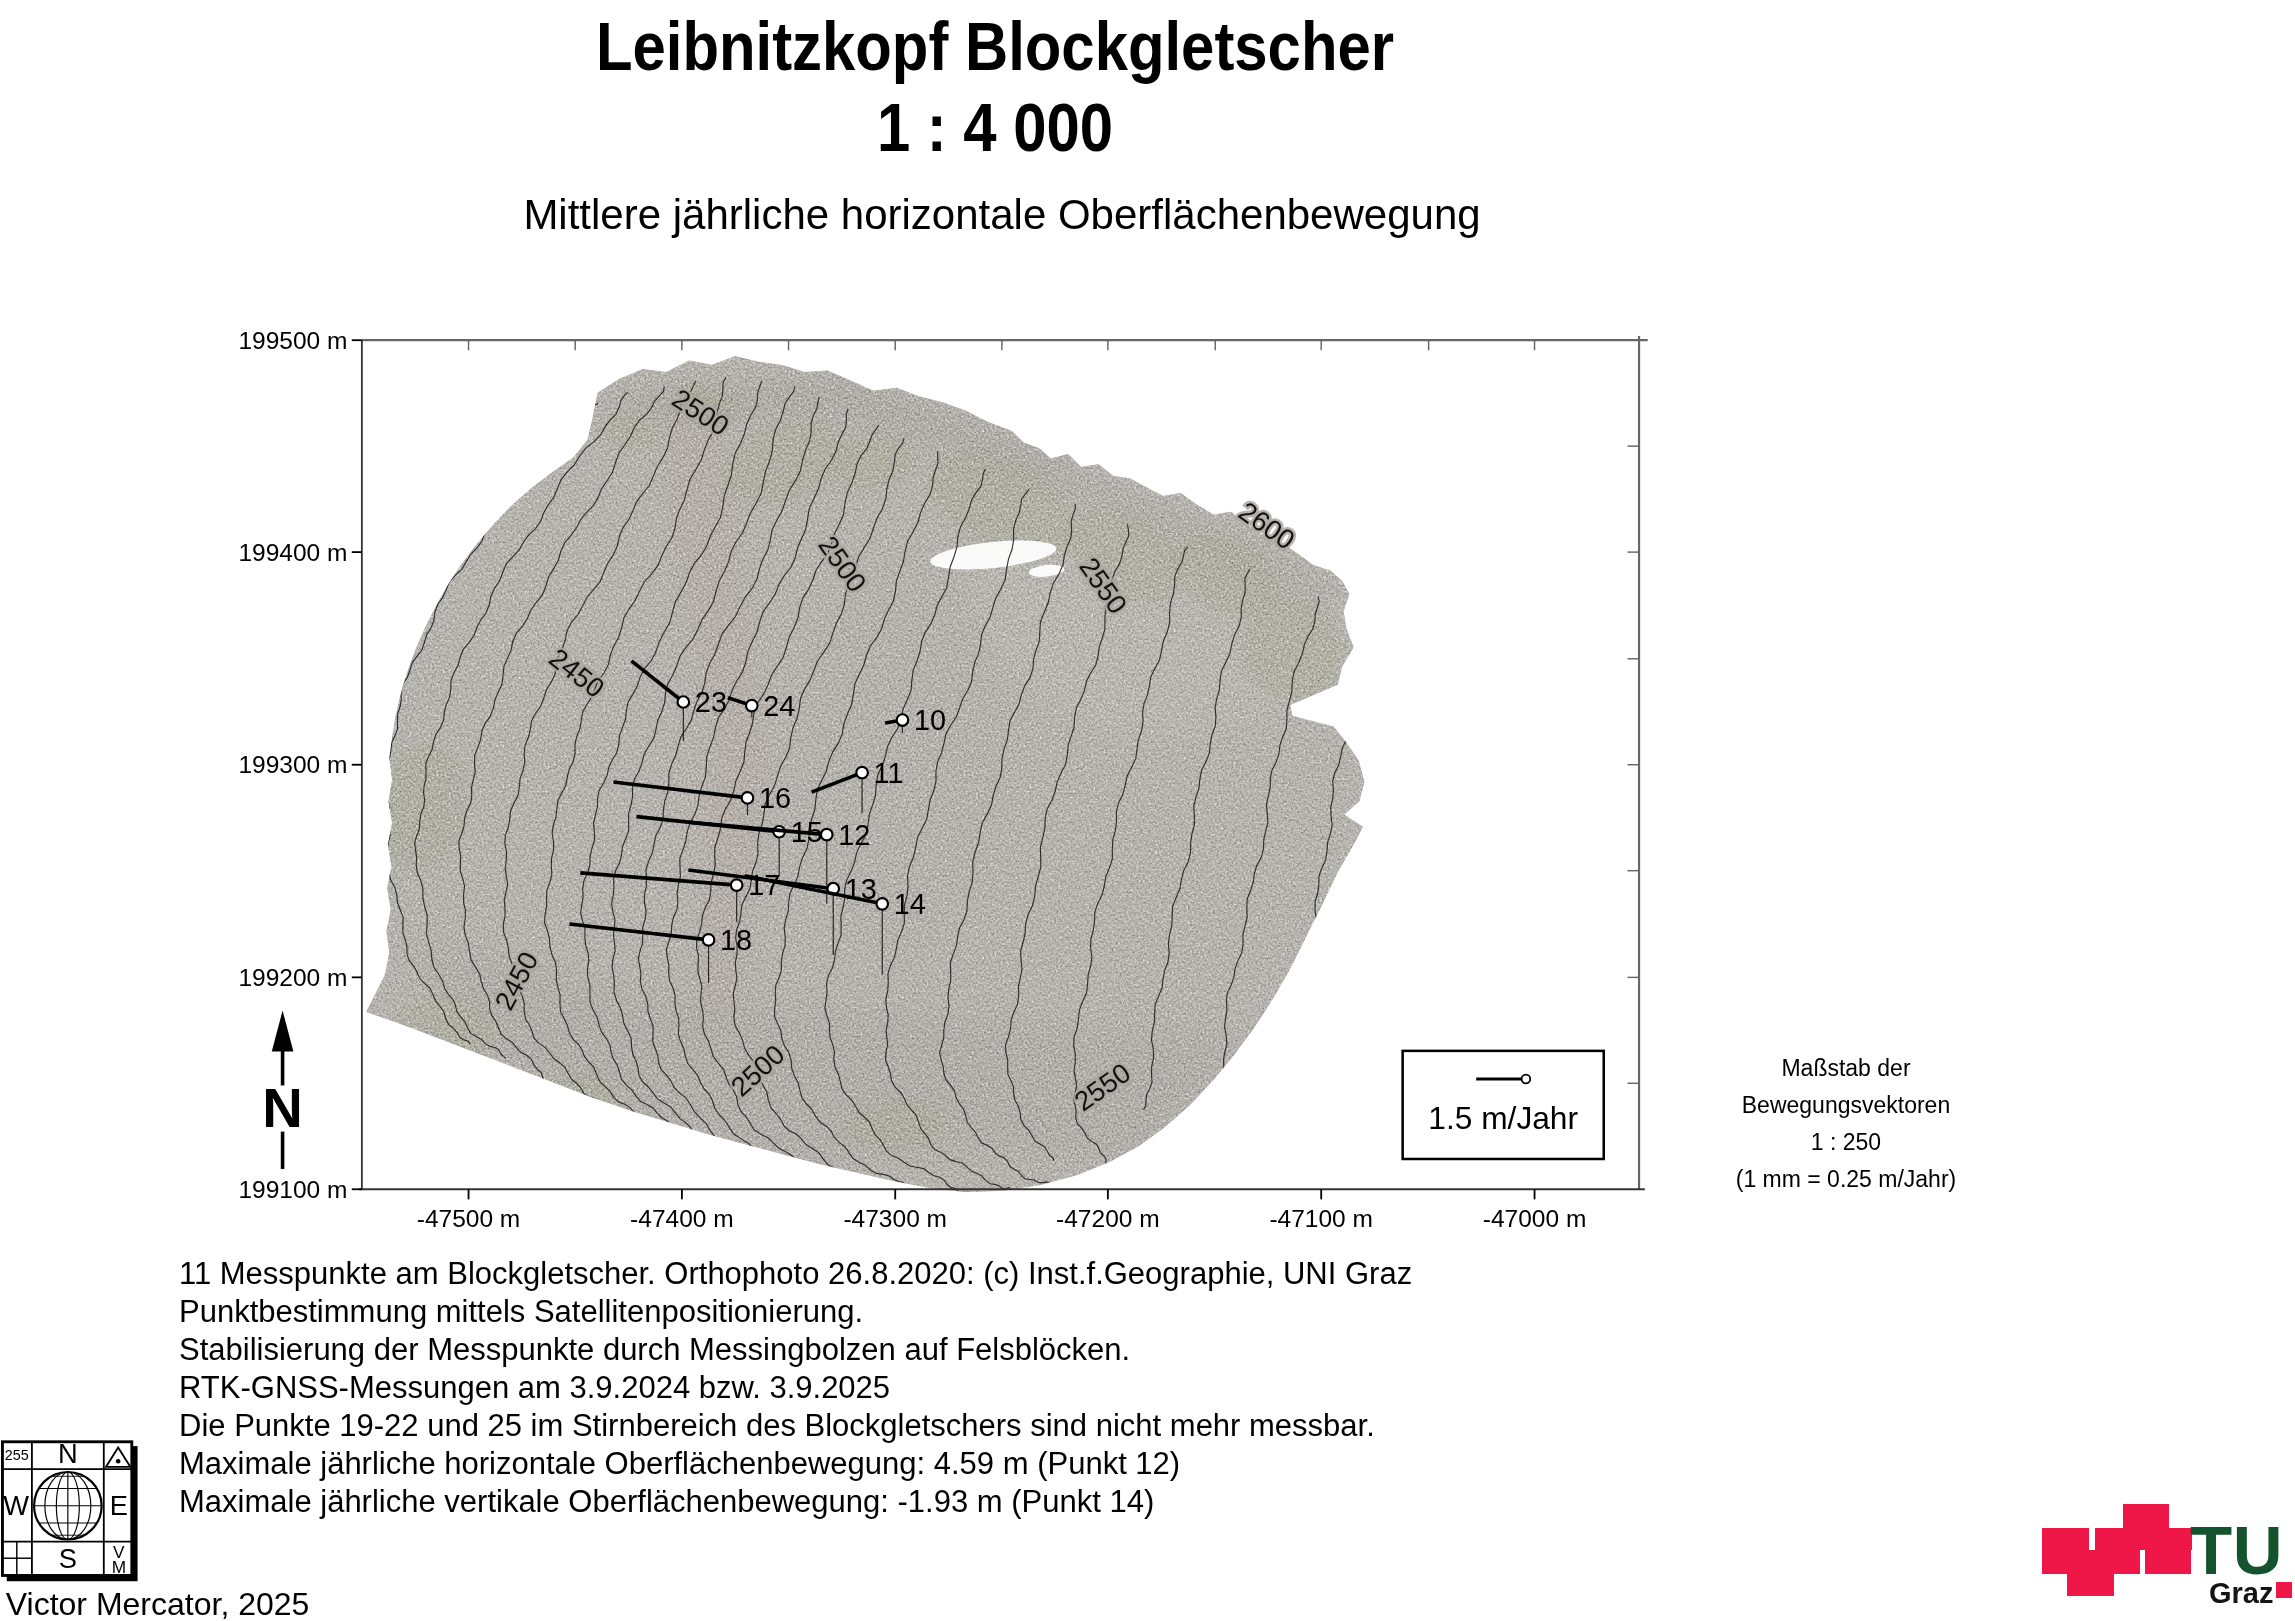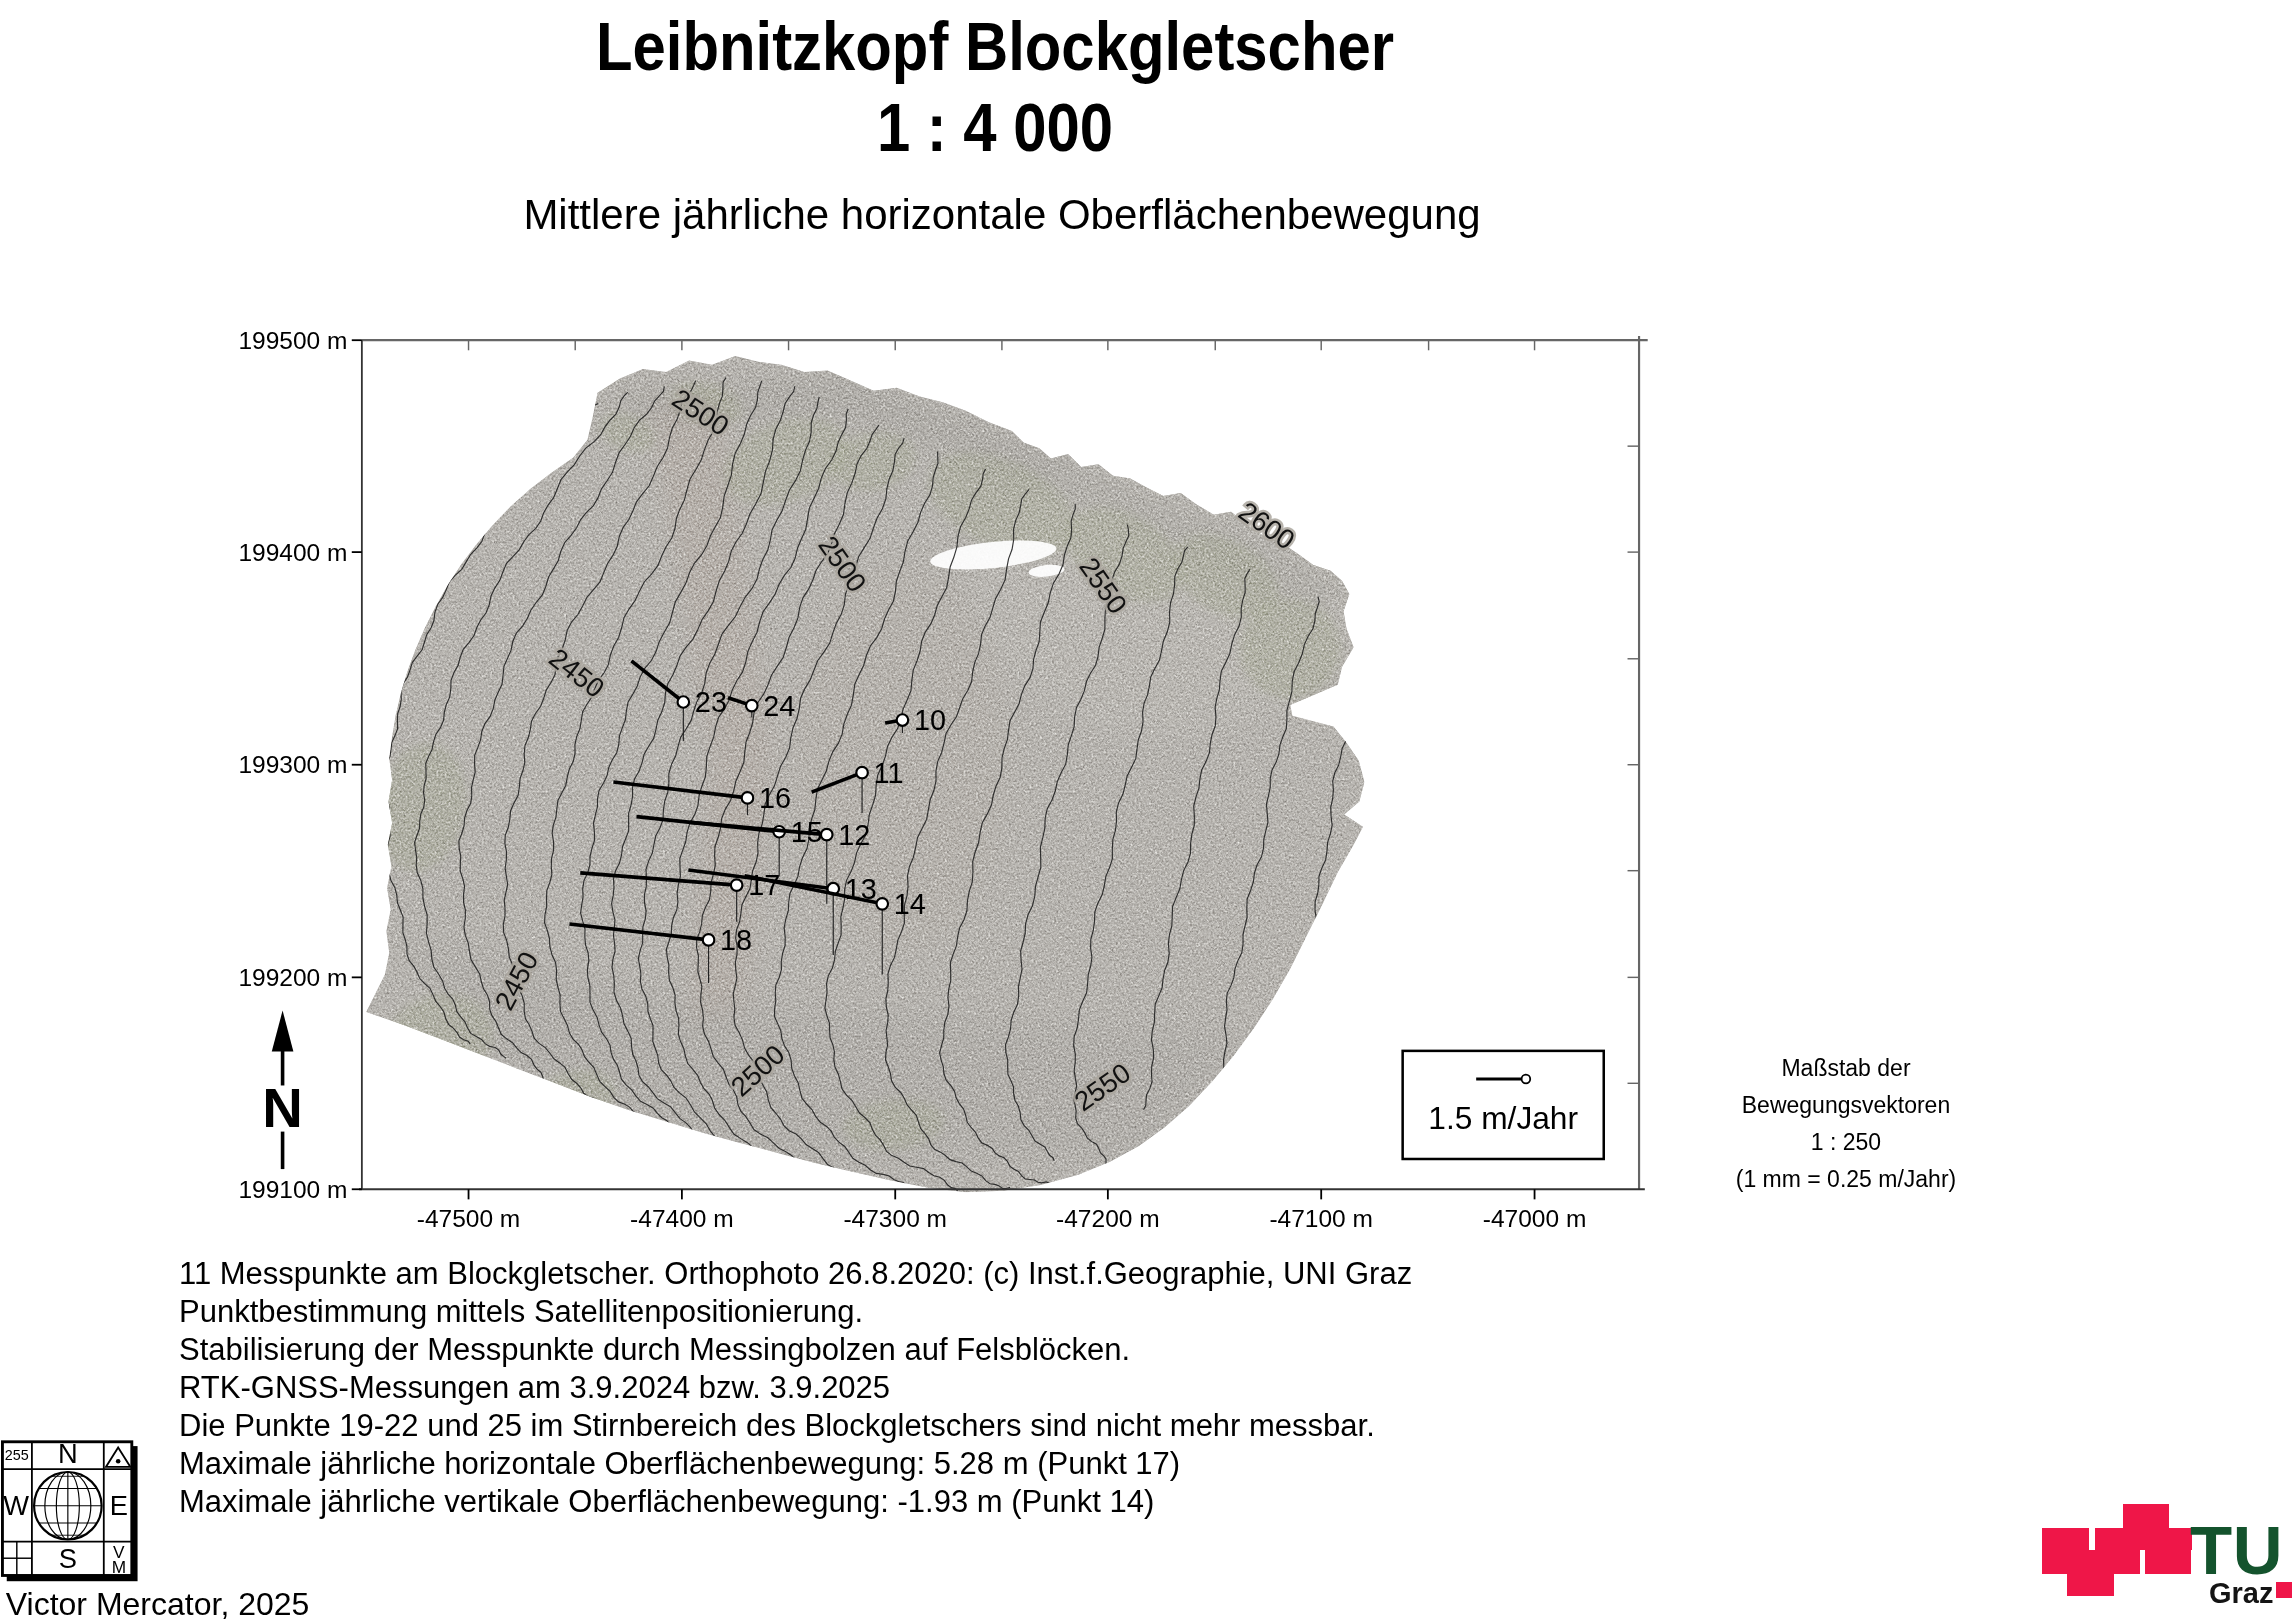--- a/index.html
+++ b/index.html
@@ -238,21 +238,21 @@
       <text x="392" y="1564" font-size="78" font-weight="bold" text-anchor="middle">N</text>
     </g>
 </svg>
 
 <div class="abs footer-block">
   <div>11 Messpunkte am Blockgletscher. Orthophoto 26.8.2020: (c) Inst.f.Geographie, UNI Graz</div>
   <div>Punktbestimmung mittels Satellitenpositionierung.</div>
   <div>Stabilisierung der Messpunkte durch Messingbolzen auf Felsblöcken.</div>
   <div>RTK-GNSS-Messungen am 3.9.2024 bzw. 3.9.2025</div>
   <div>Die Punkte 19-22 und 25 im Stirnbereich des Blockgletschers sind nicht mehr messbar.</div>
-  <div>Maximale jährliche horizontale Oberflächenbewegung: 5.28 m (Punkt 17)</div>
+  <div>Maximale jährliche horizontale Oberflächenbewegung: 4.59 m (Punkt 12)</div>
   <div>Maximale jährliche vertikale Oberflächenbewegung: -1.93 m (Punkt 14)</div>
 </div>
 
 <div class="abs masstab-block">
   <div>Maßstab der</div>
   <div>Bewegungsvektoren</div>
   <div>1 : 250</div>
   <div>(1 mm = 0.25 m/Jahr)</div>
 </div>
 

